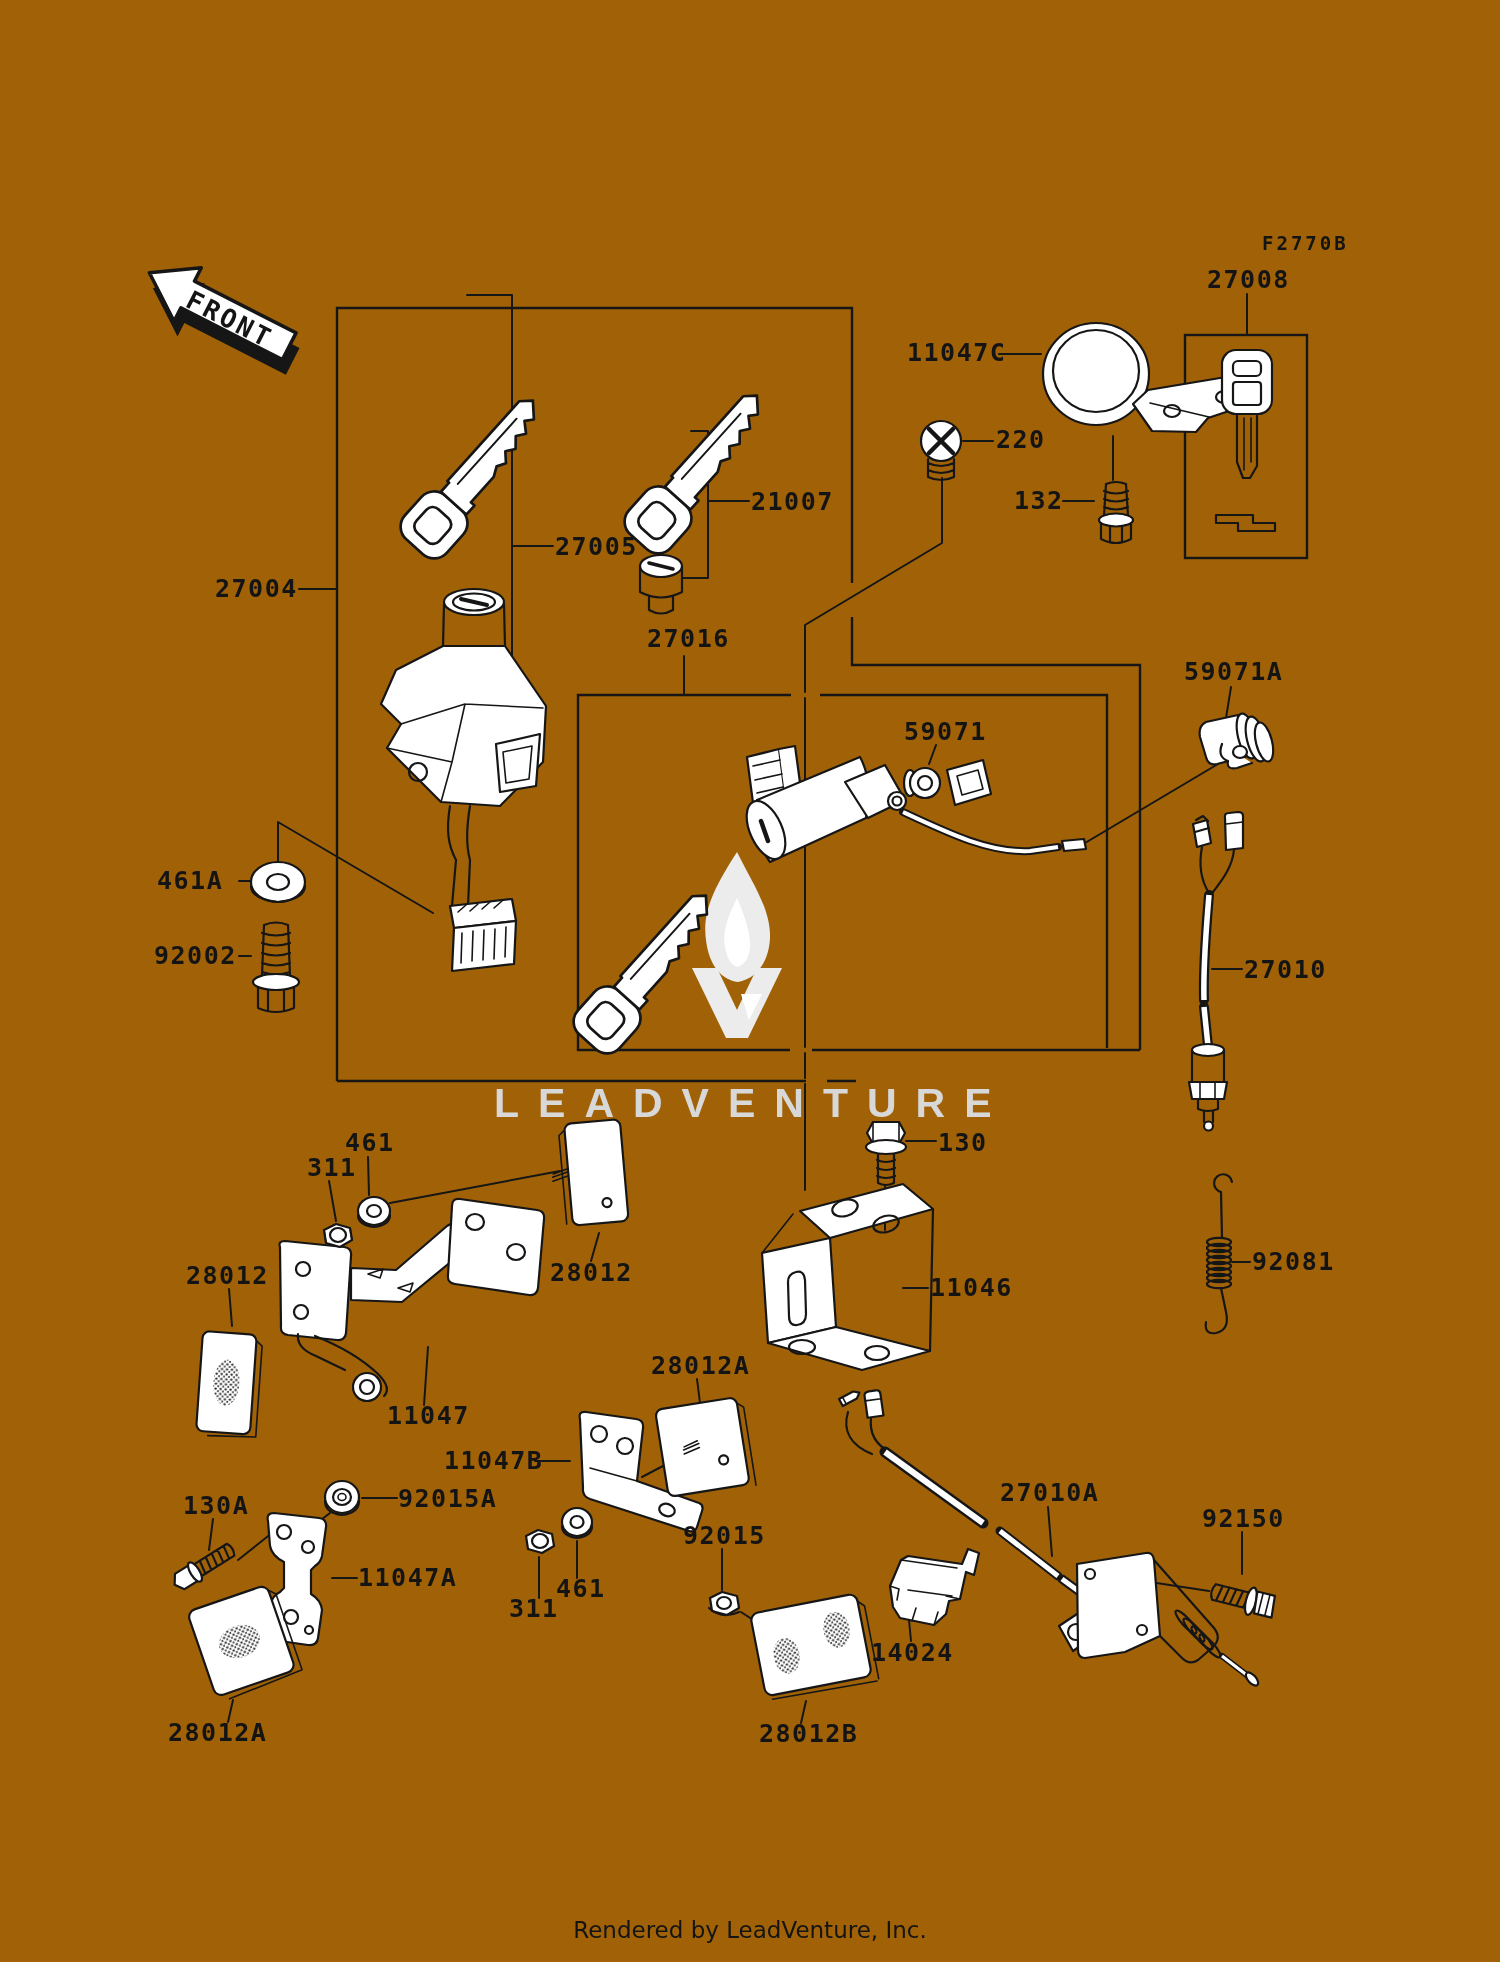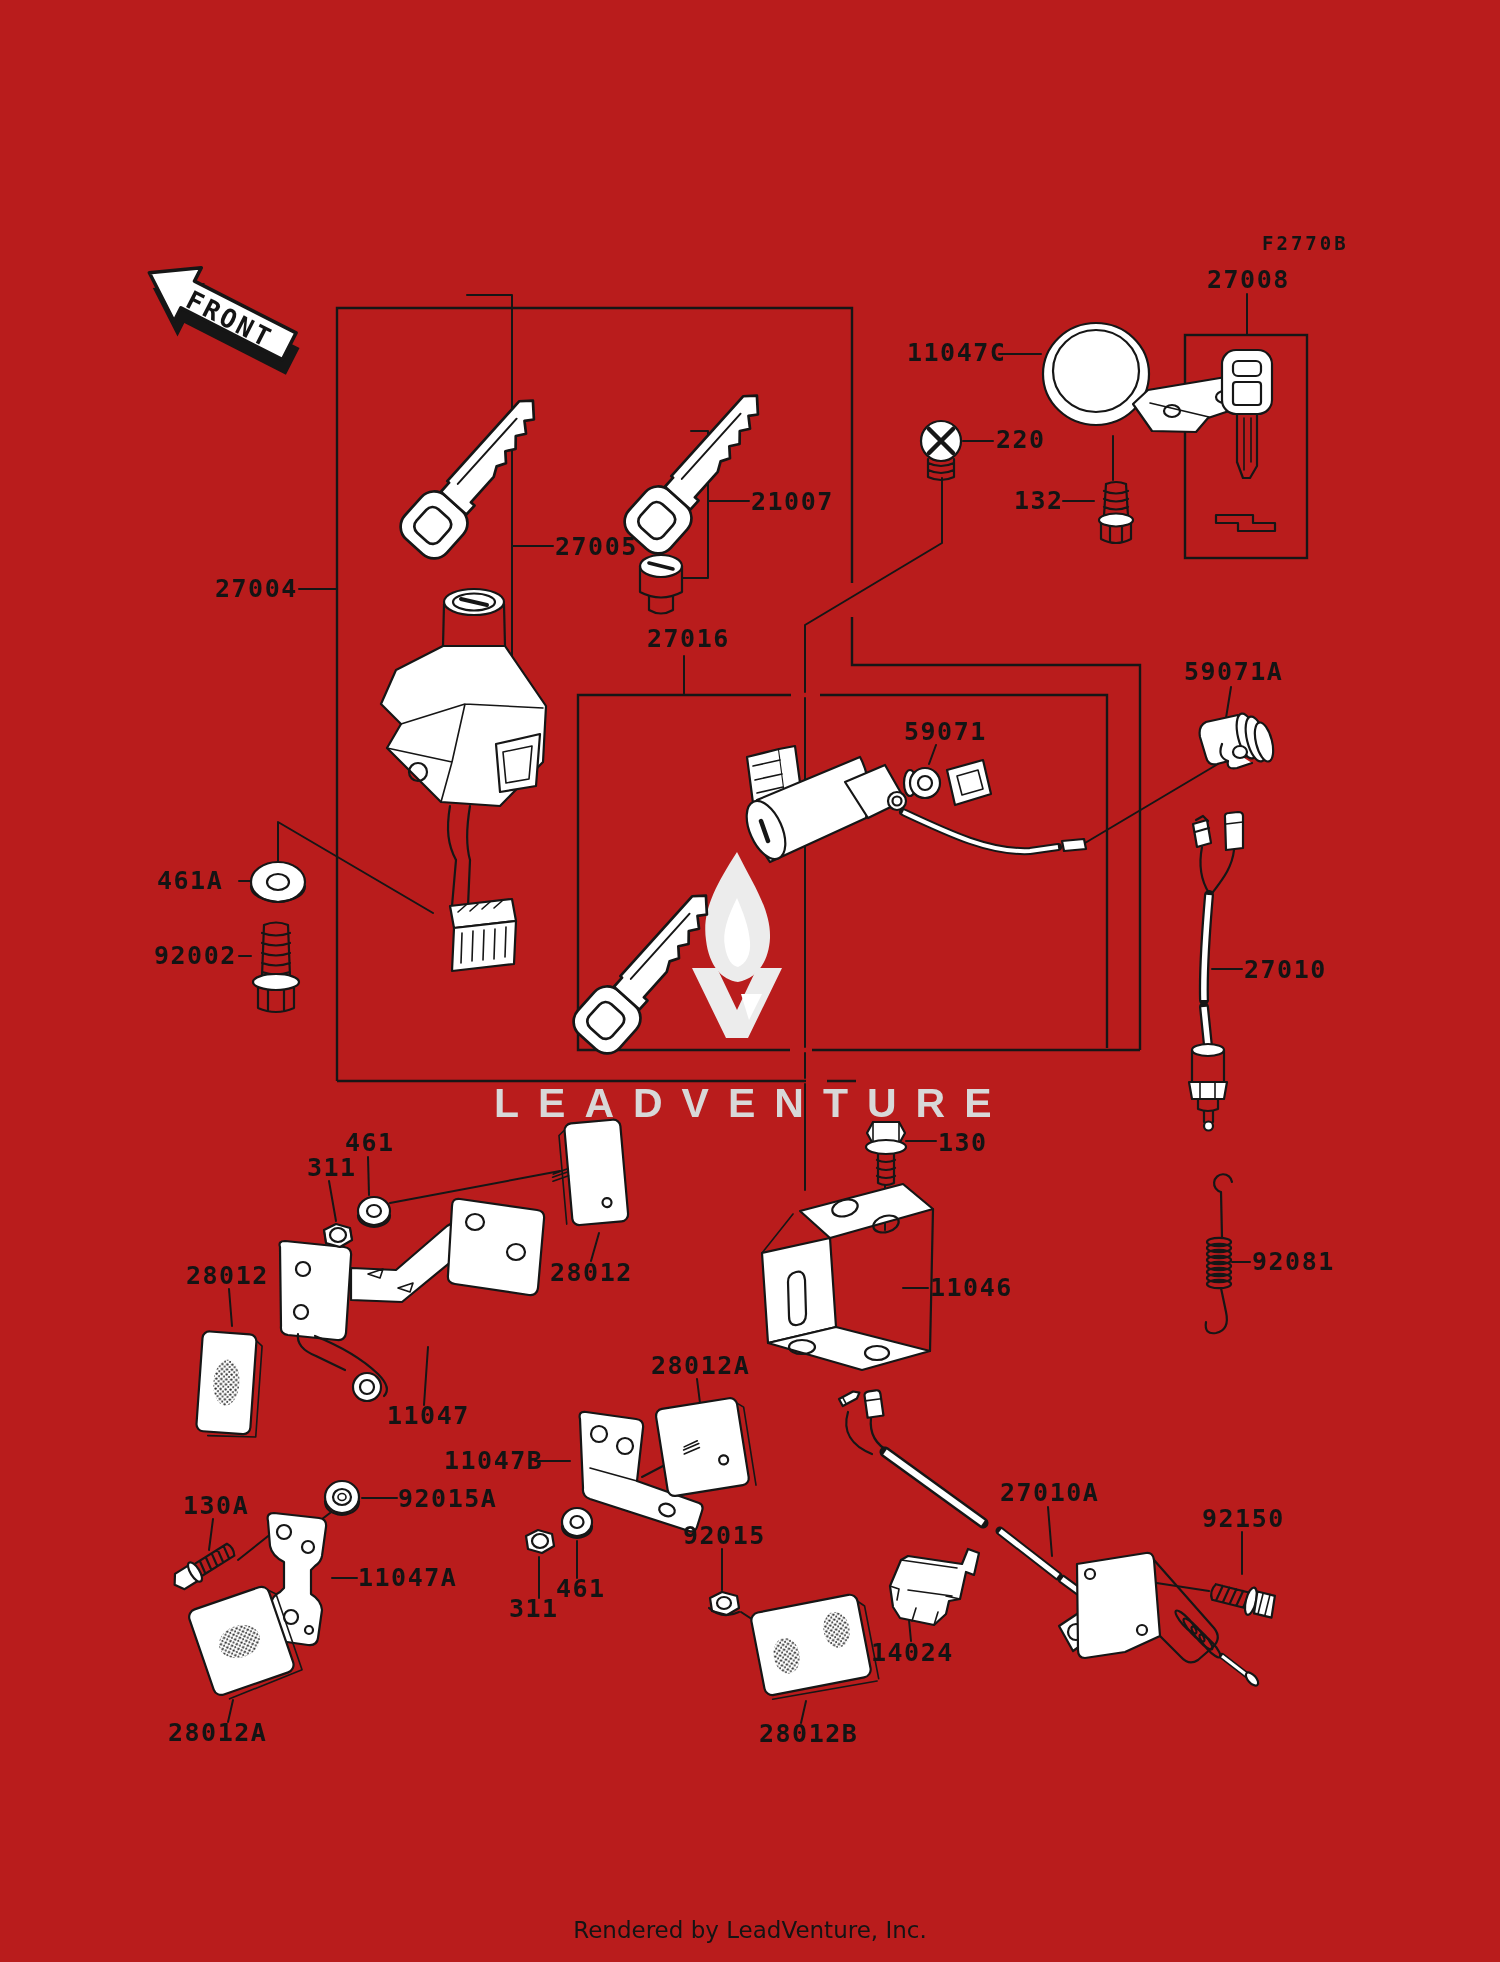--- a/index.html
+++ b/index.html
@@ -1,16 +1,16 @@
 <!DOCTYPE html>
 <html><head>
 <meta charset="utf-8">
 <style>
   html,body{margin:0;padding:0;background:#888;}
-  .page{position:relative;width:1500px;height:1962px;background:#b91c1c;margin:0 auto;overflow:hidden;}
+  .page{position:relative;width:1500px;height:1962px;background:#a16207;margin:0 auto;overflow:hidden;}
   svg{display:block;}
   .ln{stroke:#161616;stroke-width:2.2;fill:none;stroke-linecap:round;stroke-linejoin:round;}
   .ld{stroke:#161616;stroke-width:2;fill:none;stroke-linecap:round;stroke-linejoin:round;}
   .bx{stroke:#161616;stroke-width:2.4;fill:none;}
   .fw{fill:#ffffff;}
   .fb{fill:#161616;stroke:none;}
   .thin{stroke-width:1.6;}
   .lbl{font-family:"DejaVu Sans Mono",monospace;font-weight:bold;font-size:25px;fill:#141414;letter-spacing:1.5px;}
   .lbl.small{font-size:19px;letter-spacing:3px;}
   .lbl.footer{font-family:"DejaVu Sans",sans-serif;font-weight:normal;font-size:23px;letter-spacing:0;}

